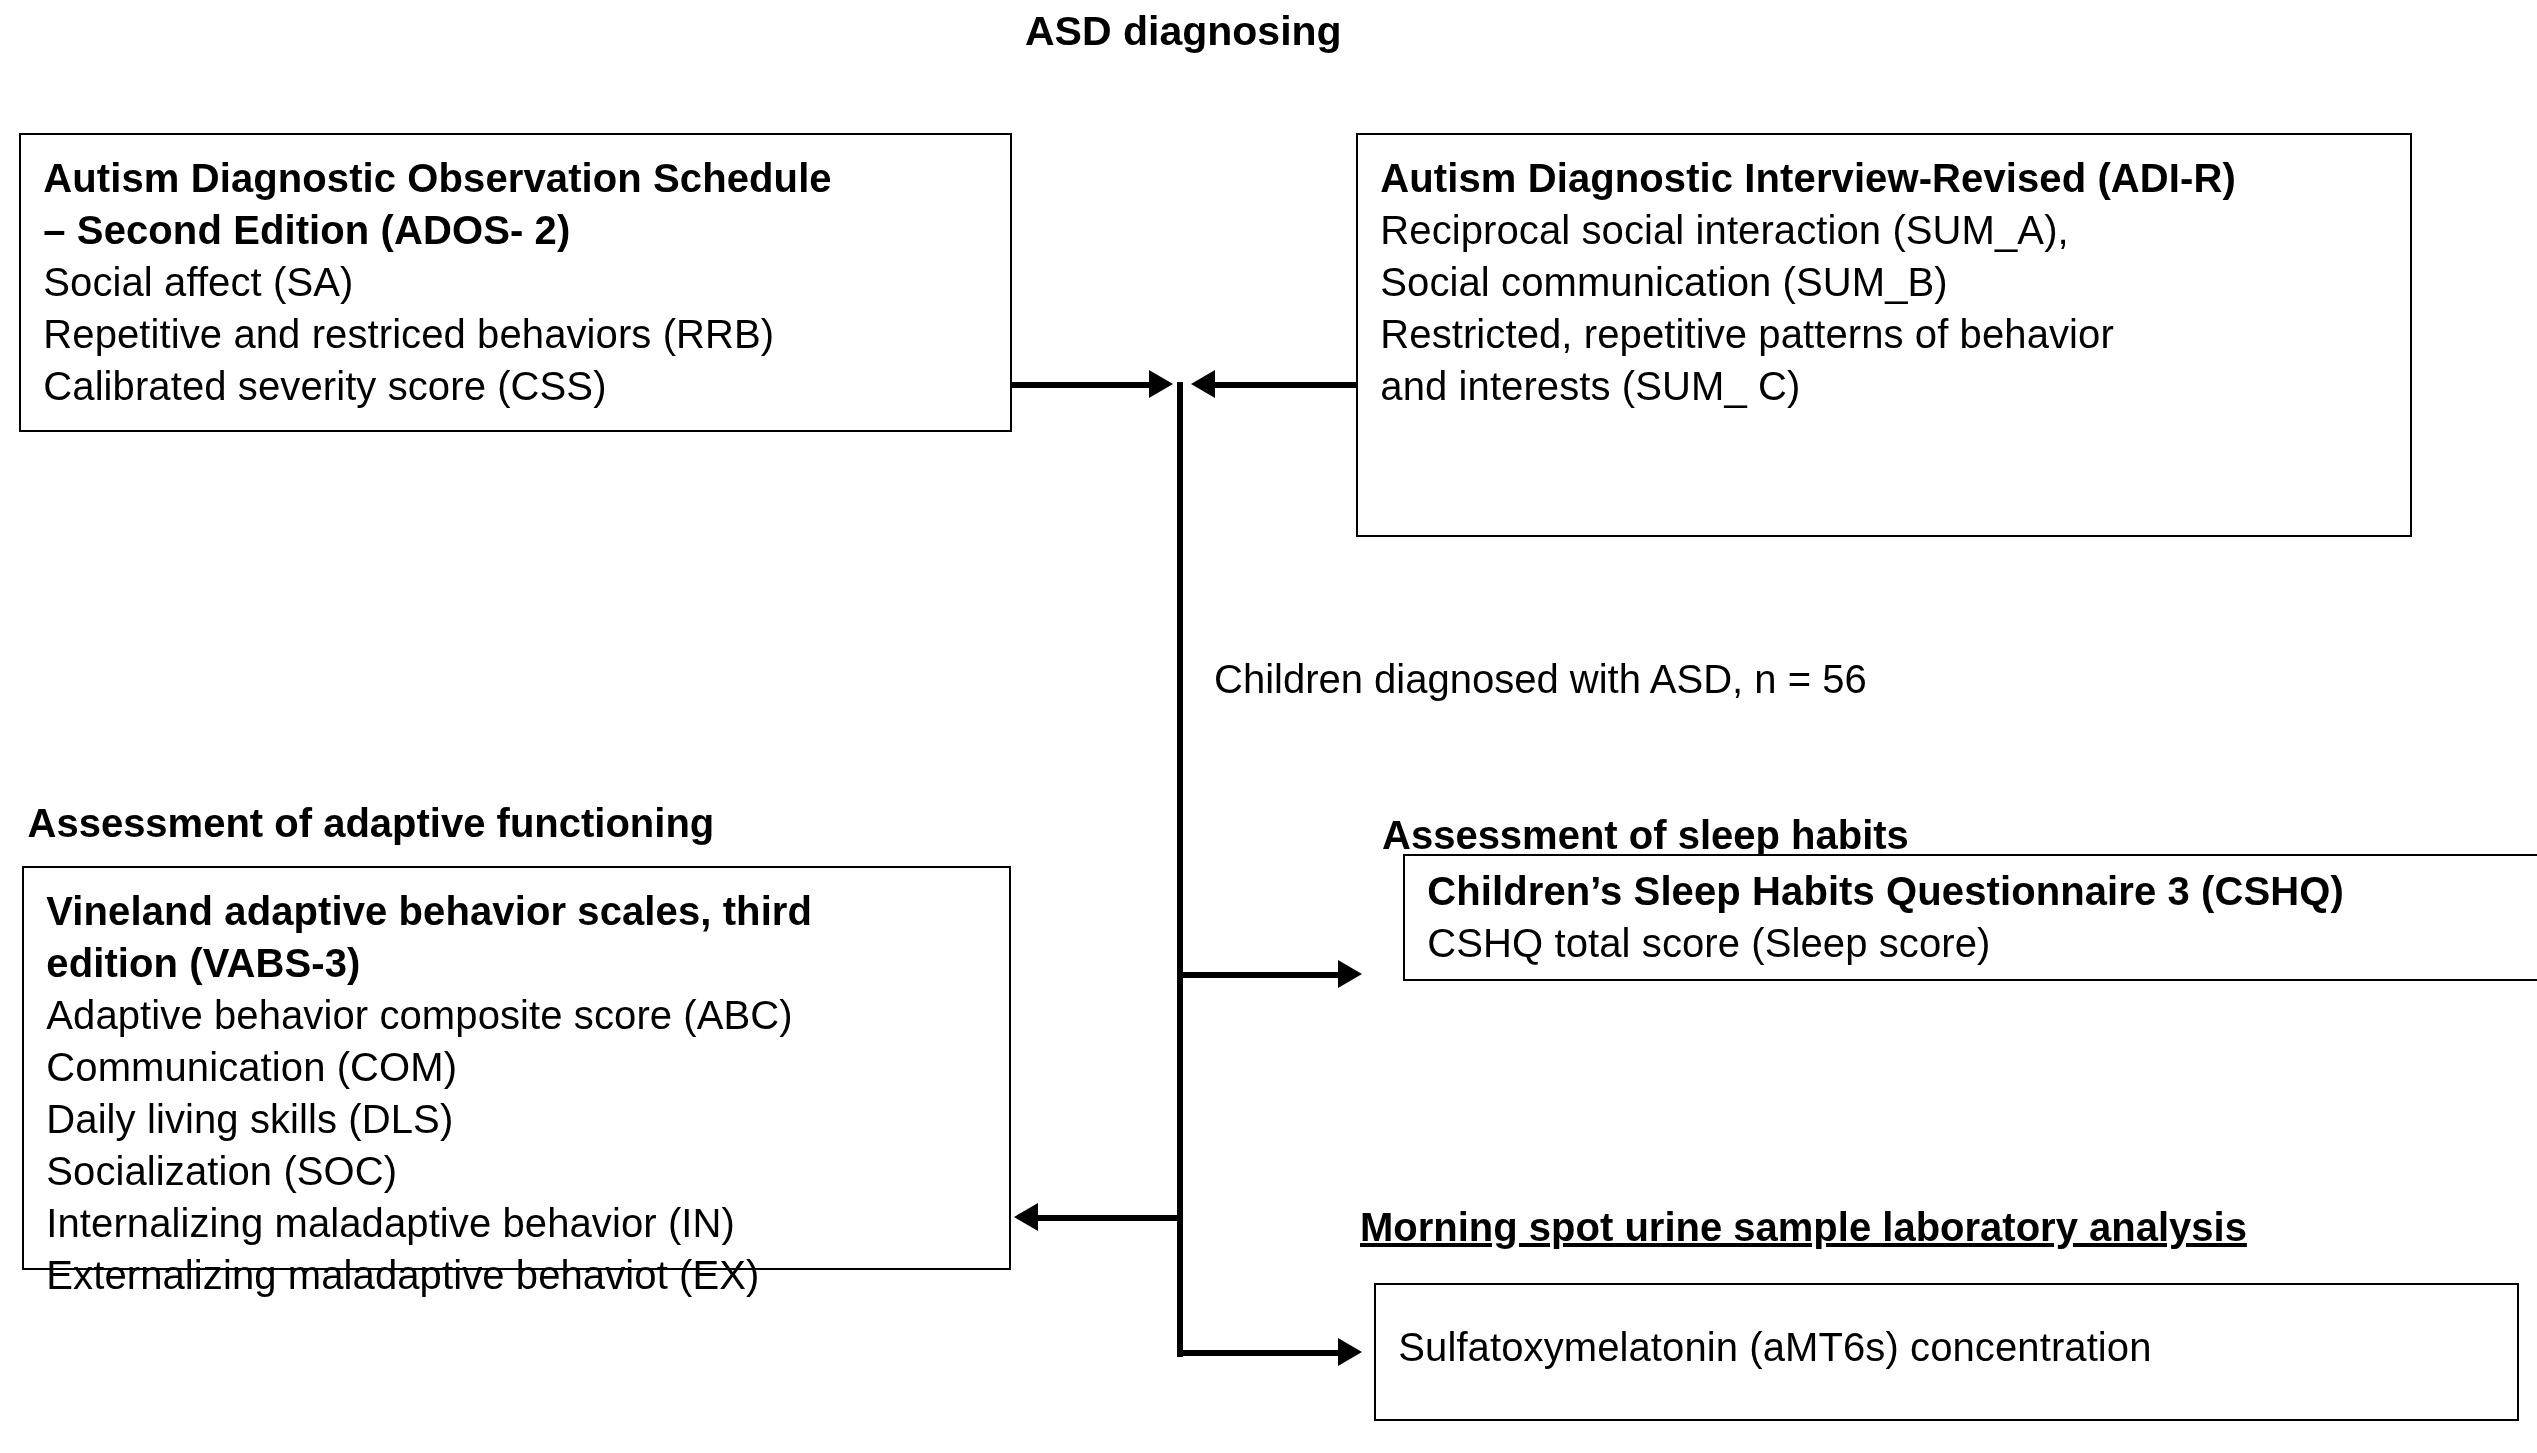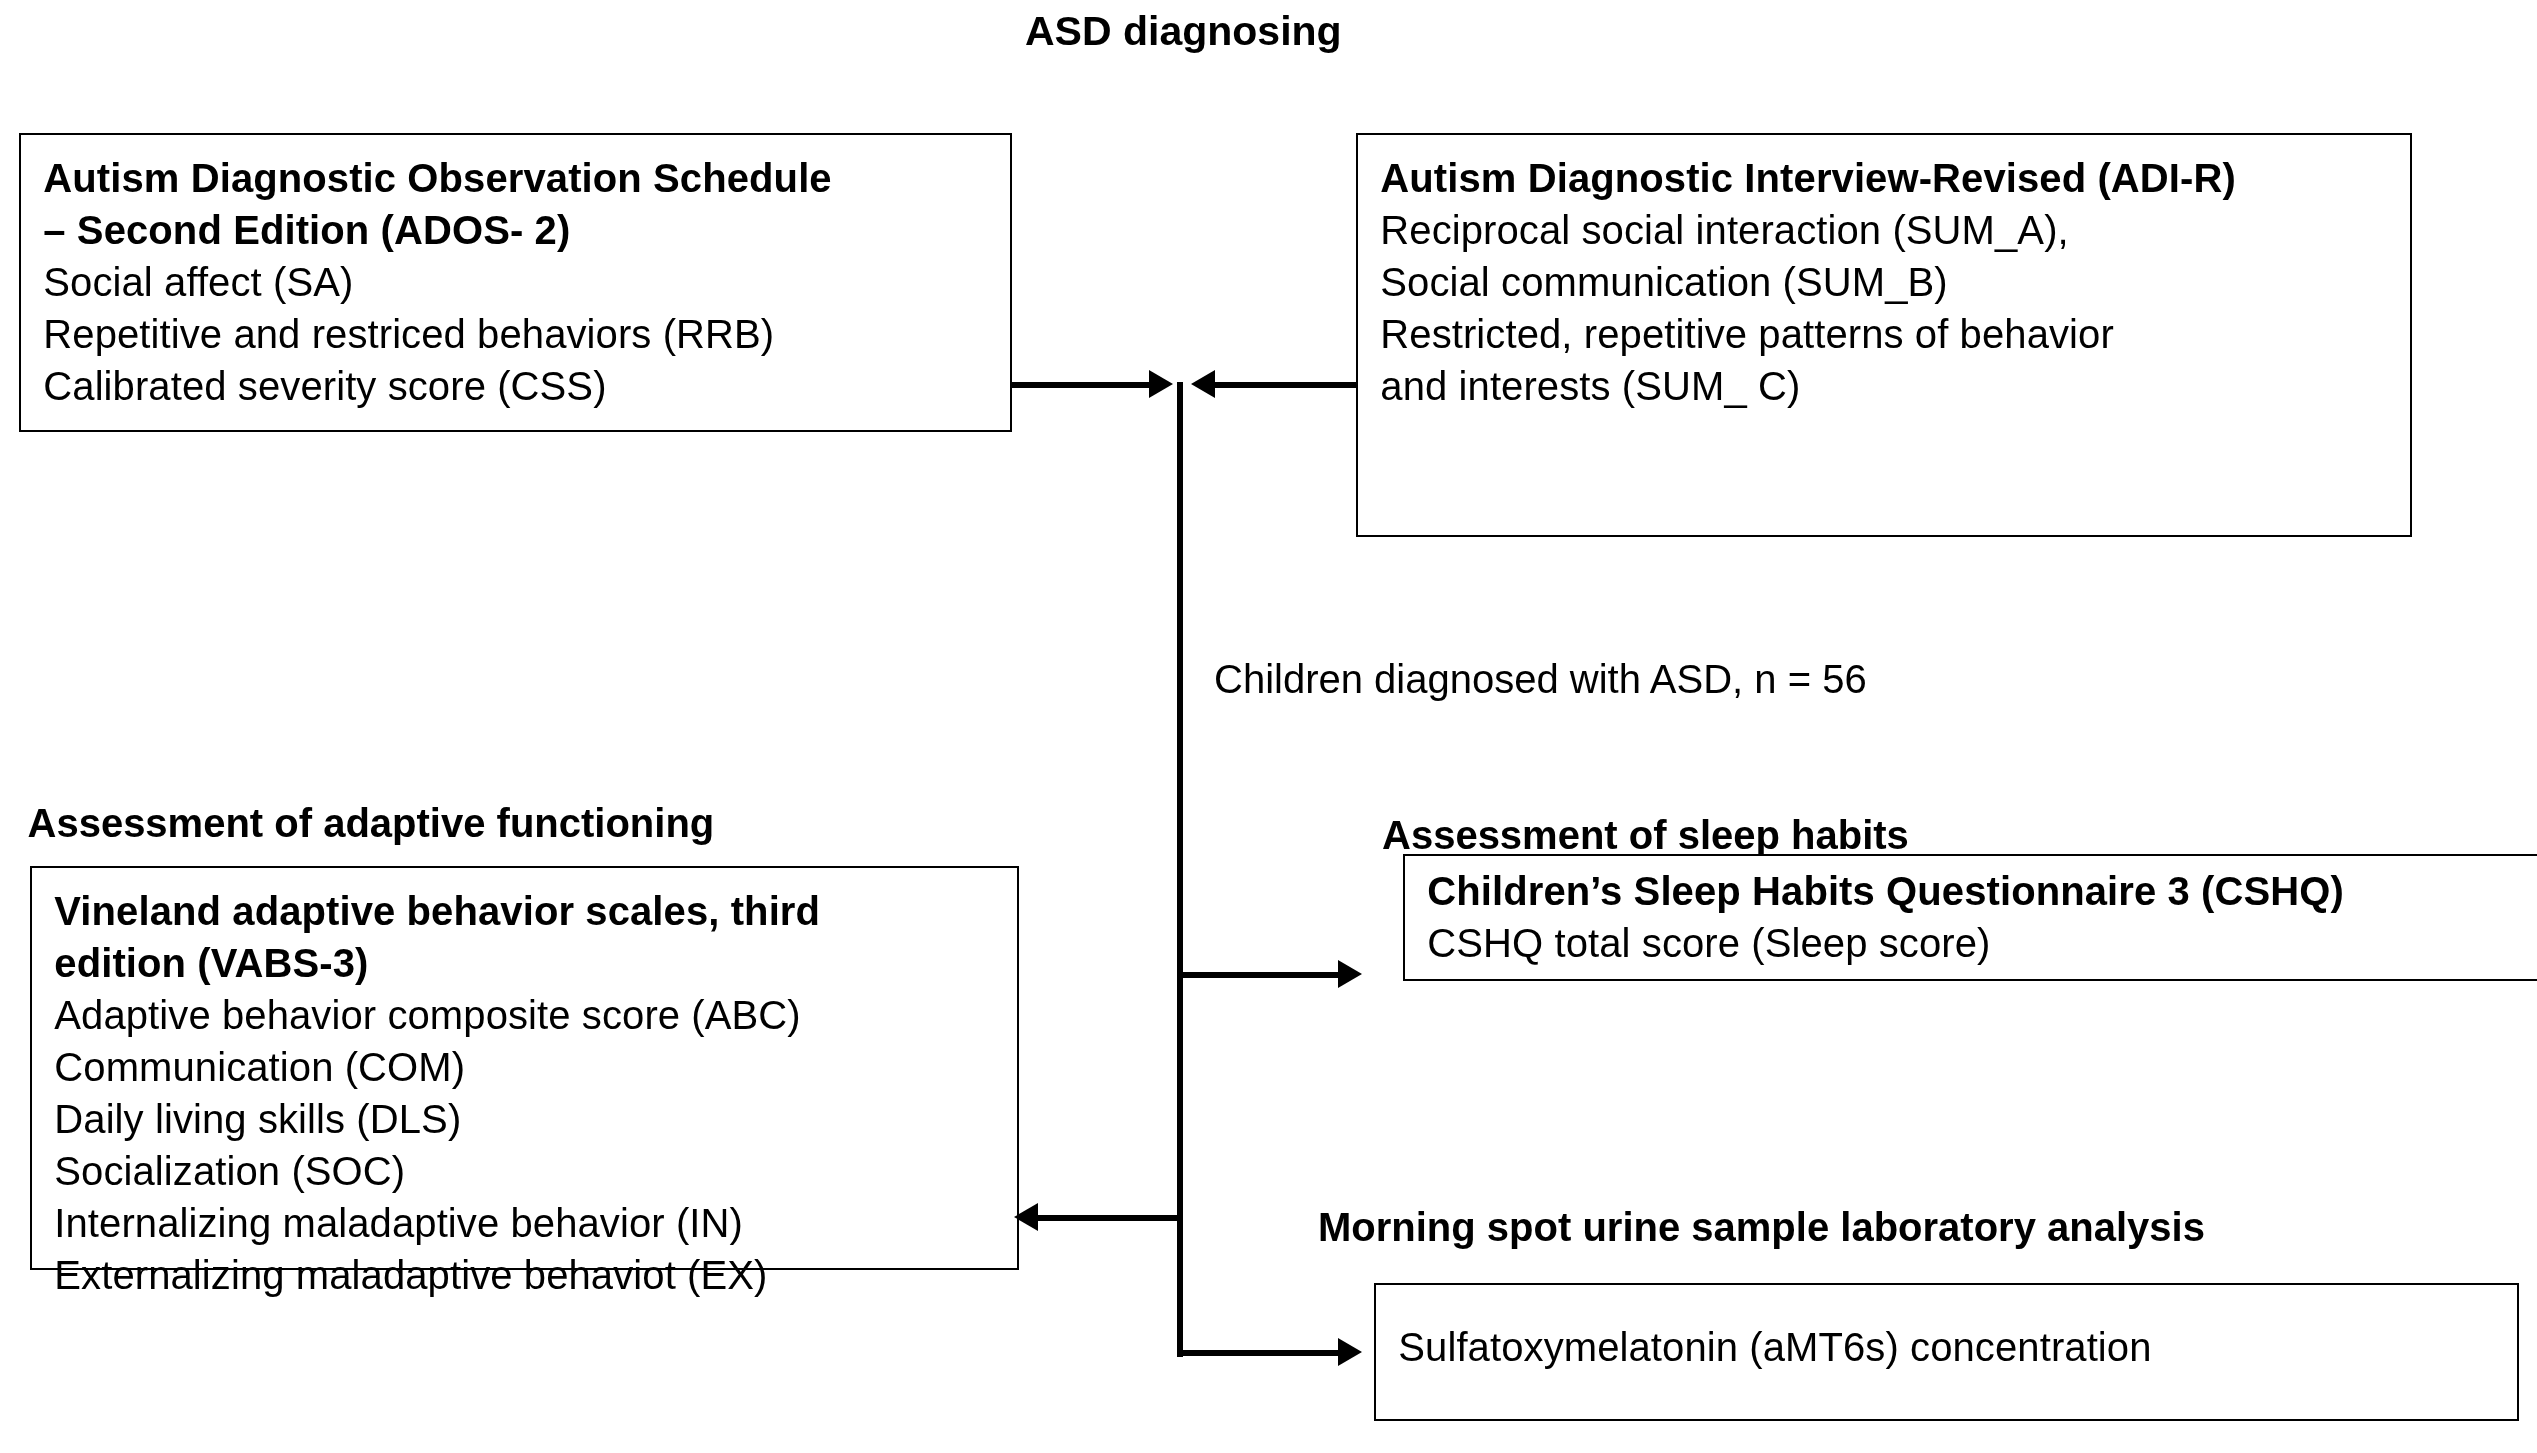--- a/index.html
+++ b/index.html
@@ -99,39 +99,39 @@
     <div class="line">Reciprocal social interaction (SUM_A),</div>
     <div class="line">Social communication (SUM_B)</div>
     <div class="line">Restricted, repetitive patterns of behavior</div>
     <div class="line">and interests (SUM_ C)</div>
   </div>
 
   <div class="caption-text" style="left:1214px; top:655px;">Children diagnosed with ASD, n = 56</div>
 
   <div class="section-label" style="left:27.5px; top:799px;">Assessment of adaptive functioning</div>
 
-  <div class="node-box" style="left:30px; top:866px; width:989px; height:404px;">
+  <div class="node-box" style="left:22px; top:866px; width:989px; height:404px;">
     <div class="line bold">Vineland adaptive behavior scales, third</div>
     <div class="line bold">edition (VABS-3)</div>
     <div class="line">Adaptive behavior composite score (ABC)</div>
     <div class="line">Communication (COM)</div>
     <div class="line">Daily living skills (DLS)</div>
     <div class="line">Socialization (SOC)</div>
     <div class="line">Internalizing maladaptive behavior (IN)</div>
     <div class="line">Externalizing maladaptive behaviot (EX)</div>
   </div>
 
   <div class="section-label" style="left:1382px; top:811px;">Assessment of sleep habits</div>
 
   <div class="node-box" style="left:1374px; top:854px; width:1145px; height:127px; padding-top:8.6px;margin-left:29px;">
     <div class="line bold">Children’s Sleep Habits Questionnaire 3 (CSHQ)</div>
     <div class="line">CSHQ total score (Sleep score)</div>
   </div>
 
-  <div class="section-label" style="left:1318px; top:1203px;">Morning spot urine sample laboratory analysis</div>
+  <div class="section-label" style="left:1360px; top:1203px;text-decoration:underline;">Morning spot urine sample laboratory analysis</div>
 
   <div class="node-box" style="left:1374px; top:1283px; width:1145px; height:138px; padding-top:36px;">
     <div class="line">Sulfatoxymelatonin (aMT6s) concentration</div>
   </div>
 
   <div class="connector h-line" style="left:1012px; top:382px; width:144px;"></div>
   <div class="arrow-head arrow-right" style="left:1149px; top:370px;"></div>
 
   <div class="connector h-line" style="left:1214px; top:382px; width:144px;"></div>
   <div class="arrow-head arrow-left" style="left:1191px; top:370px;"></div>

